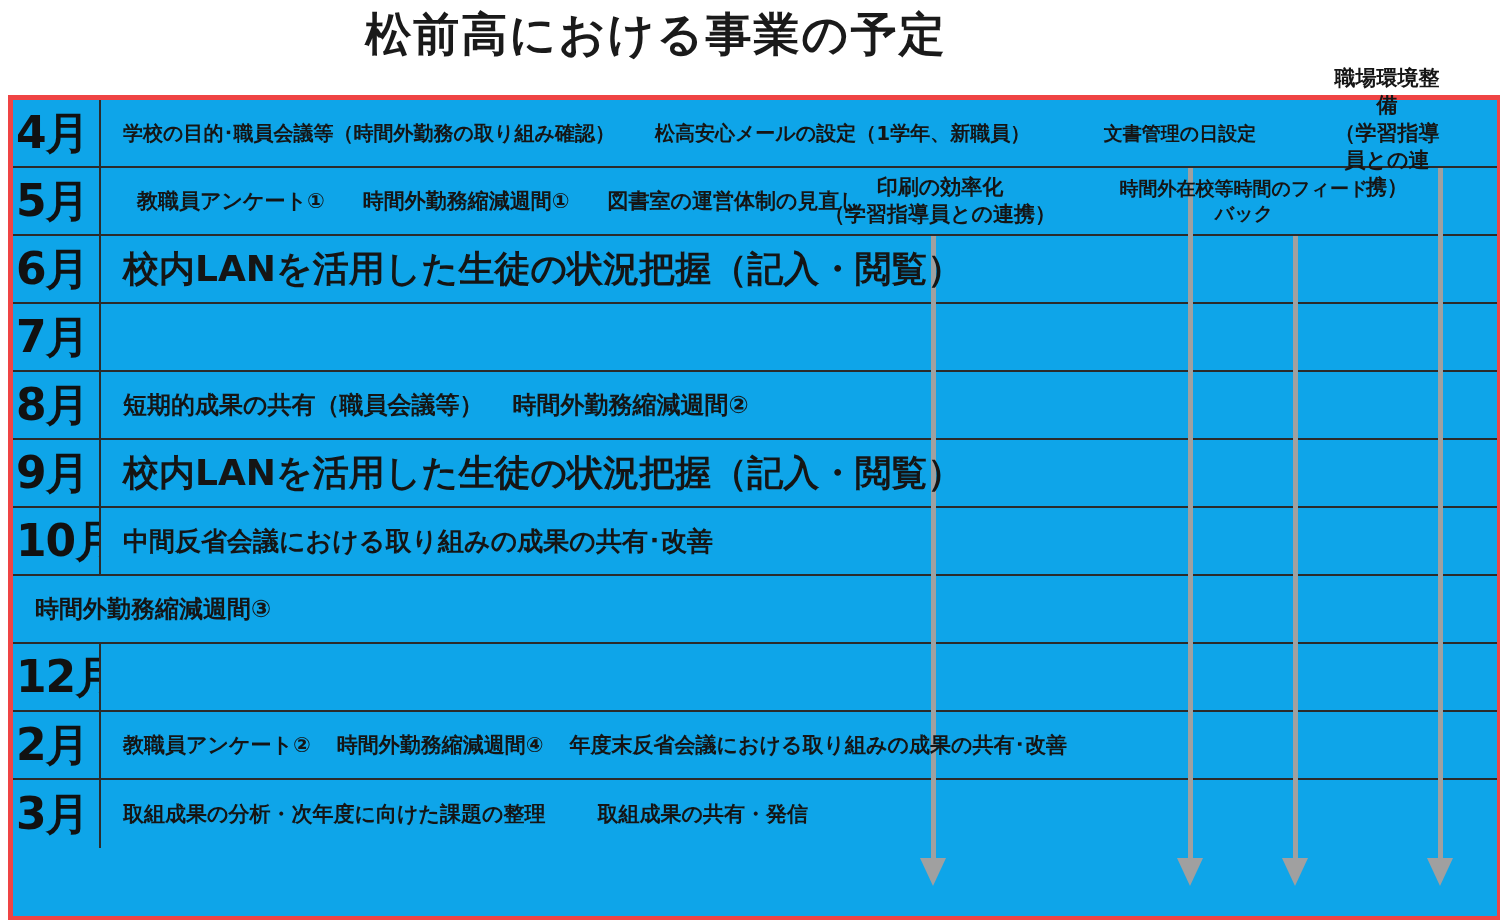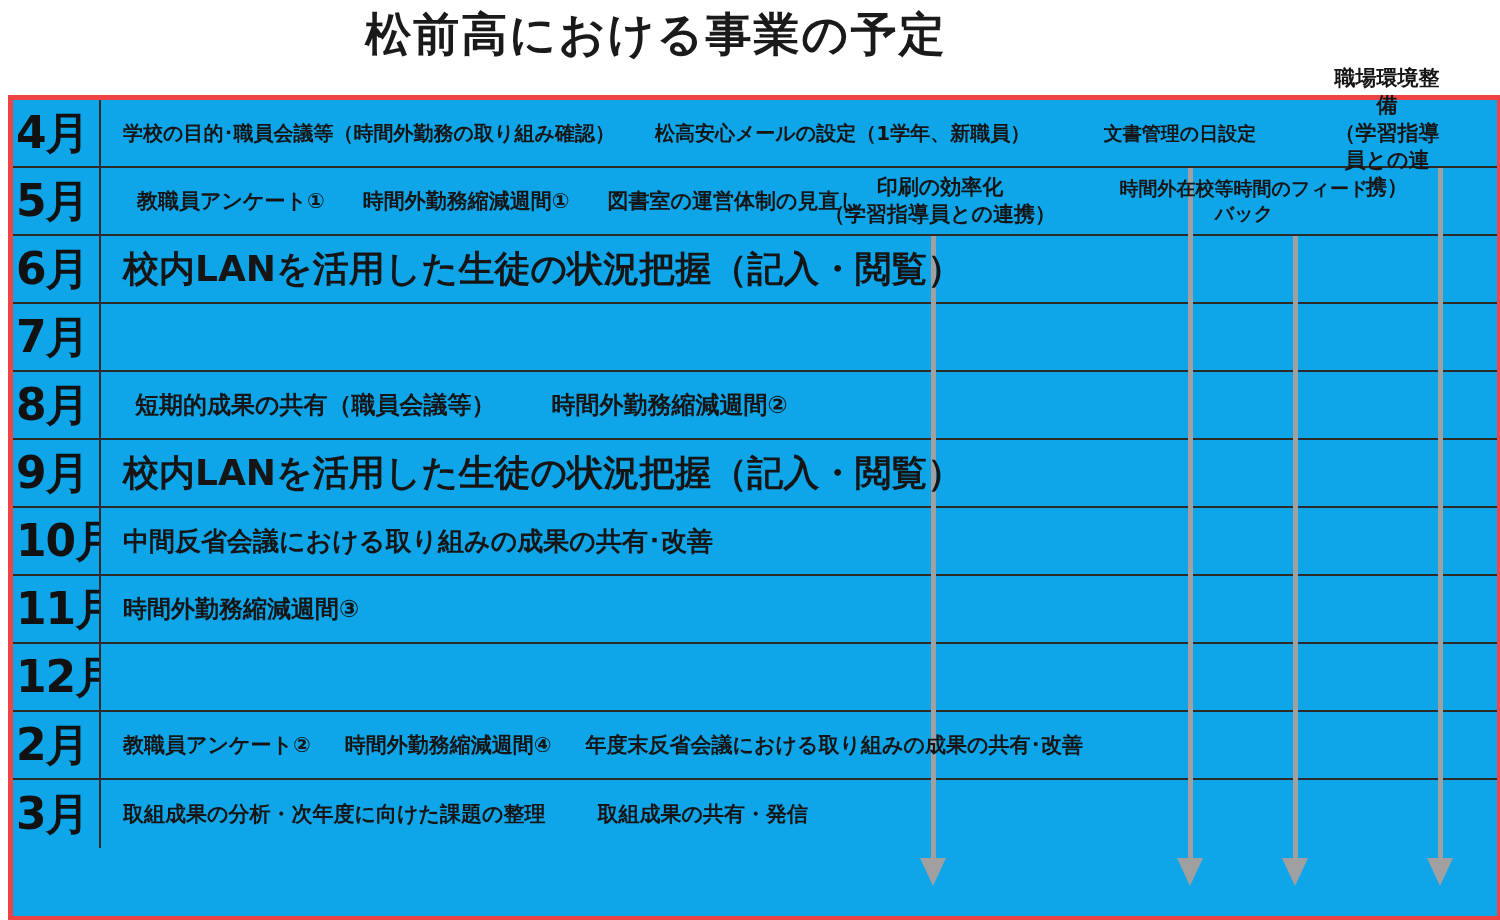--- a/index.html
+++ b/index.html
@@ -36,21 +36,21 @@
   }
   .item{white-space:nowrap;font-weight:600;color:#151515;}
   .pos{
     position:absolute;top:50%;transform:translate(-50%,-50%);
     text-align:center;line-height:1.3;white-space:pre-line;
     font-weight:600;color:#151515;
   }
   .fs20{font-size:20px;} .fs21{font-size:21px;} .fs24{font-size:24px;}
   .fs26{font-size:26px;} .fs27{font-size:36px;}
   .fs19{font-size:19px;} .fs17{font-size:21px;}
-  .g22{gap:38px;padding-left:36px;} .g40{gap:40px;} .g26{gap:34px;} .g52{gap:52px;} .g56{gap:56px;margin-left:12px;}
+  .g22{gap:38px;padding-left:36px;} .g40{gap:40px;} .g26{gap:26px;} .g52{gap:52px;} .g56{gap:29px;}
   
   .arrow{position:absolute;z-index:1;}
   .arrow .shaft{position:absolute;width:5px;background:#a0a0a0;left:0;top:0;}
   .arrow .head{
     position:absolute;left:-11px;width:0;height:0;
     border-left:13px solid transparent;border-right:13px solid transparent;
     border-top:28px solid #a0a0a0;
   }
 </style>
 </head>
@@ -128,21 +128,20 @@
   </div>
 
   <div class="row">
     <div class="month-cell">10月</div>
     <div class="content-cell">
       <span class="item fs26">中間反省会議における取り組みの成果の共有･改善</span>
     </div>
   </div>
 
   <div class="row">
-    <div class="month-cell">11月</div>
     <div class="content-cell">
       <span class="item fs24">時間外勤務縮減週間③</span>
     </div>
   </div>
 
   <div class="row">
     <div class="month-cell">12月</div>
     <div class="content-cell"></div>
   </div>
 

